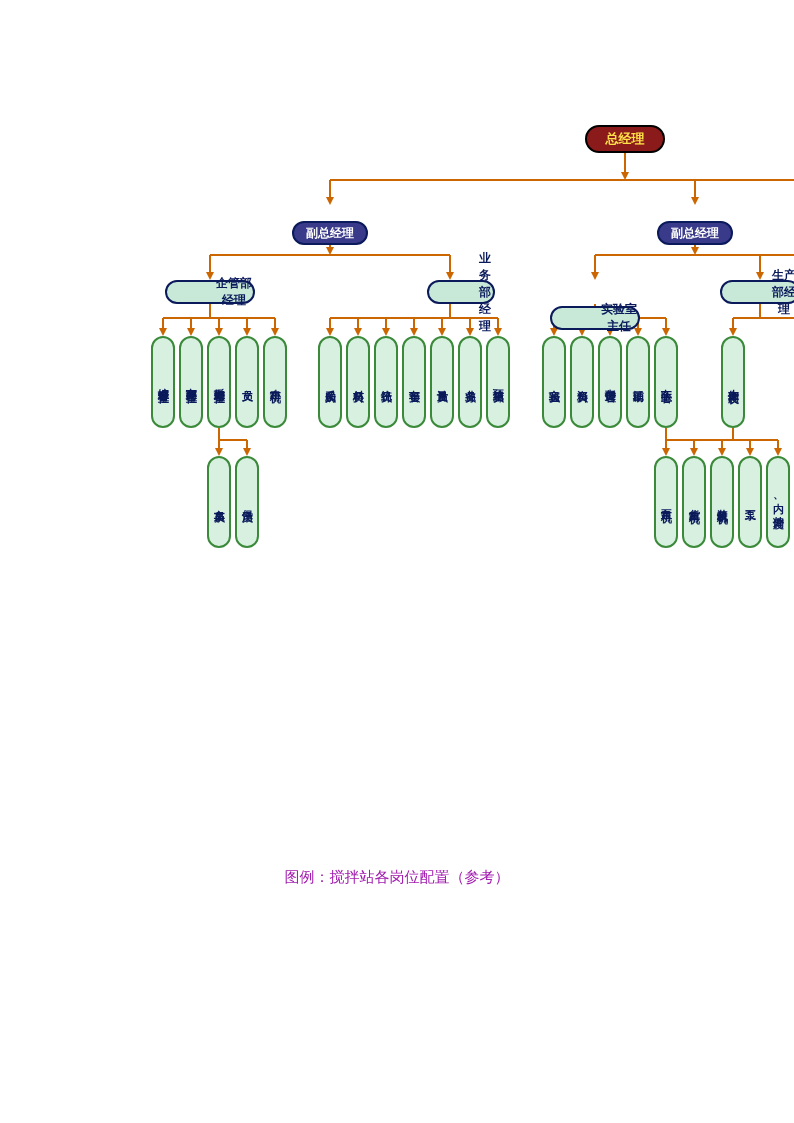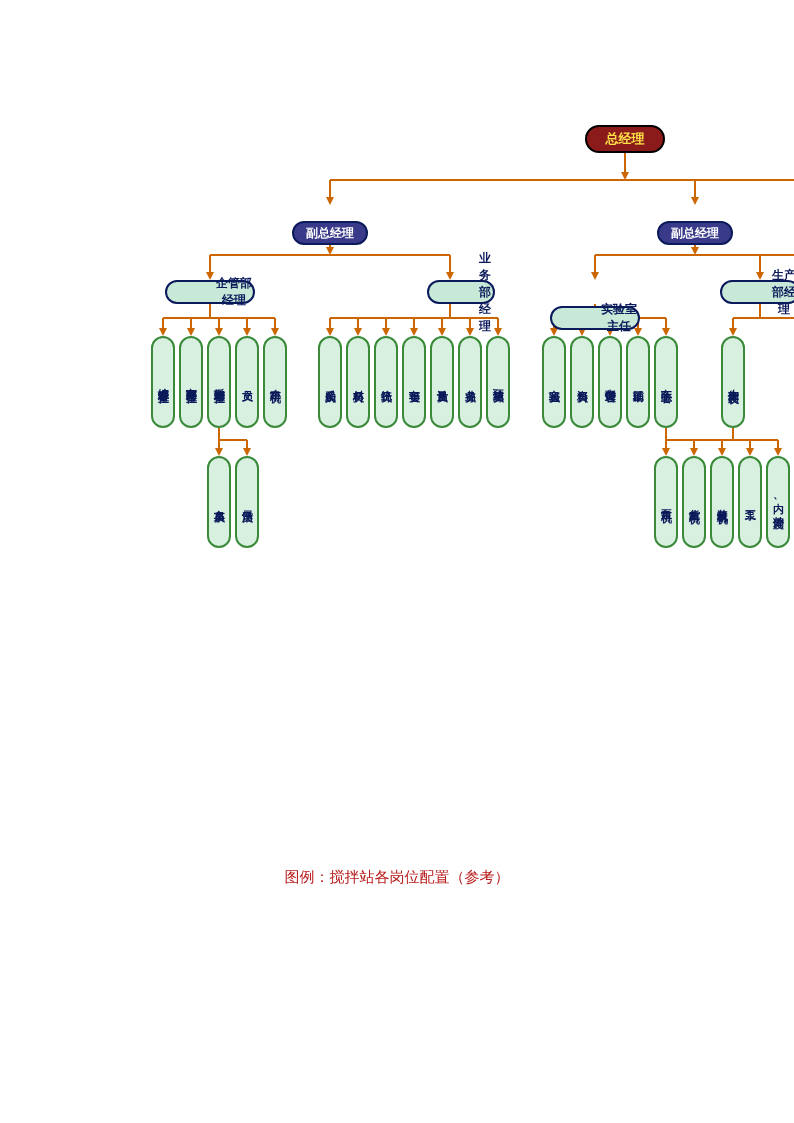--- a/index.html
+++ b/index.html
@@ -60,21 +60,21 @@
     writing-mode: vertical-rl;
     text-orientation: upright;
     letter-spacing: 1px;
     padding: 6px 0;
   }
   .caption {
     position: absolute;
     left: 0;
     width: 794px;
     text-align: center;
-    color: #b91c1c;
+    color: #a21caf;
     font-size: 15px;
   }
   svg.connectors {
     position: absolute;
     left: 0; top: 0;
     width: 794px;
     height: 560px;
     pointer-events: none;
   }
   svg.connectors line, svg.connectors polyline {

